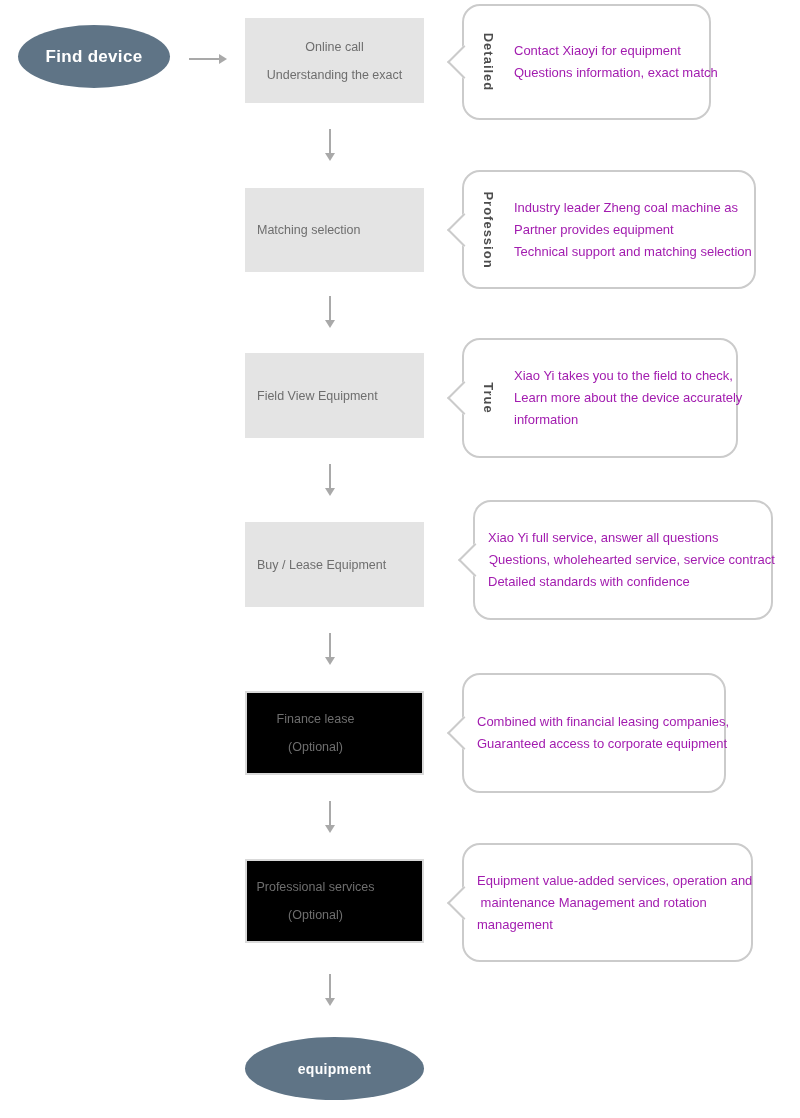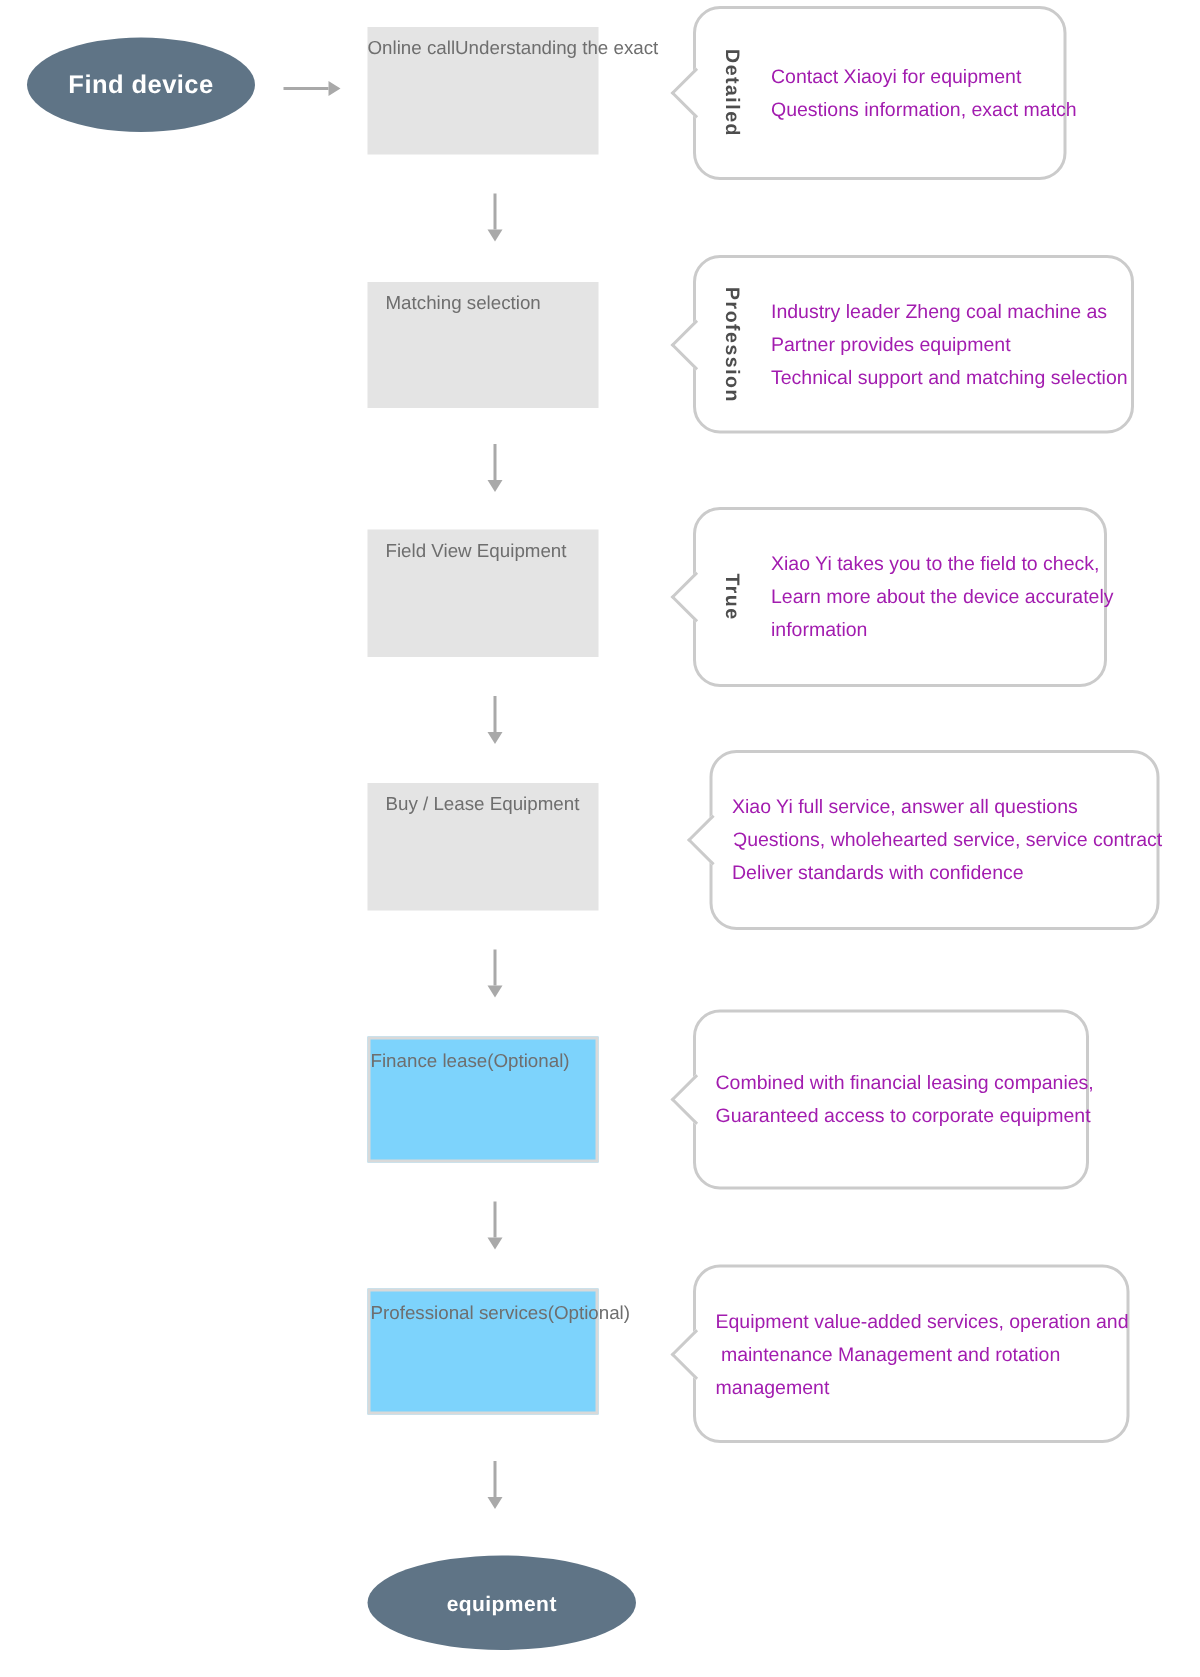--- a/index.html
+++ b/index.html
@@ -23,26 +23,26 @@
   }
   
   .darrow{position:absolute;left:325px;width:10px;height:32px;}
   .darrow::before{content:"";position:absolute;left:4px;top:0;width:2px;height:24px;background:#a9a9a9;}
   .darrow::after{
     content:"";position:absolute;left:0;top:24px;
     border-top:8px solid #a9a9a9;border-left:5px solid transparent;border-right:5px solid transparent;
   }
   
   .box{
-    position:absolute;left:245px;width:154px;box-sizing:border-box;
-    display:flex;flex-direction:row;justify-content:flex-start;
+    position:absolute;left:245px;width:179px;box-sizing:border-box;
+    display:flex;flex-direction:column;justify-content:center;
     font-size:12.5px;color:#6e6e6e;
   }
   .box.filled{background:#e4e4e4;}
-  .box.outline{background:#7dd3fc;border:2px solid #d9d9d9;}
+  .box.outline{background:#000000;border:2px solid #d9d9d9;}
   .box .bline{line-height:28px;white-space:pre;}
   .a-center{text-align:center;}
   .a-left{padding-left:12px;text-align:left;}
   .shifted{padding-right:38px;}
   
   .bubble{
     position:absolute;background:#ffffff;border:2px solid #cbcbcb;border-radius:18px;
     box-sizing:border-box;display:flex;align-items:center;
   }
   .tail{
@@ -113,21 +113,21 @@
   <div class="darrow" style="top:464px"></div>
 
   <div class="box filled a-left" style="top:522px;height:85px">
     <div class="bline">Buy / Lease Equipment</div>
   </div>
   <div class="bubble" style="left:473px;top:500px;width:300px;height:120px">
     <div class="tail"></div>
     <div class="nlines plain">
       <div class="nline">Xiao Yi full service, answer all questions</div>
       <div class="nline">Questions, wholehearted service, service contract</div>
-      <div class="nline">Deliver standards with confidence</div>
+      <div class="nline">Detailed standards with confidence</div>
     </div>
   </div>
   <div class="darrow" style="top:633px"></div>
 
   <div class="box outline a-center shifted" style="top:691px;height:84px">
     <div class="bline">Finance lease</div>
     <div class="bline">(Optional)</div>
   </div>
   <div class="bubble" style="left:462px;top:673px;width:264px;height:120px">
     <div class="tail"></div>

